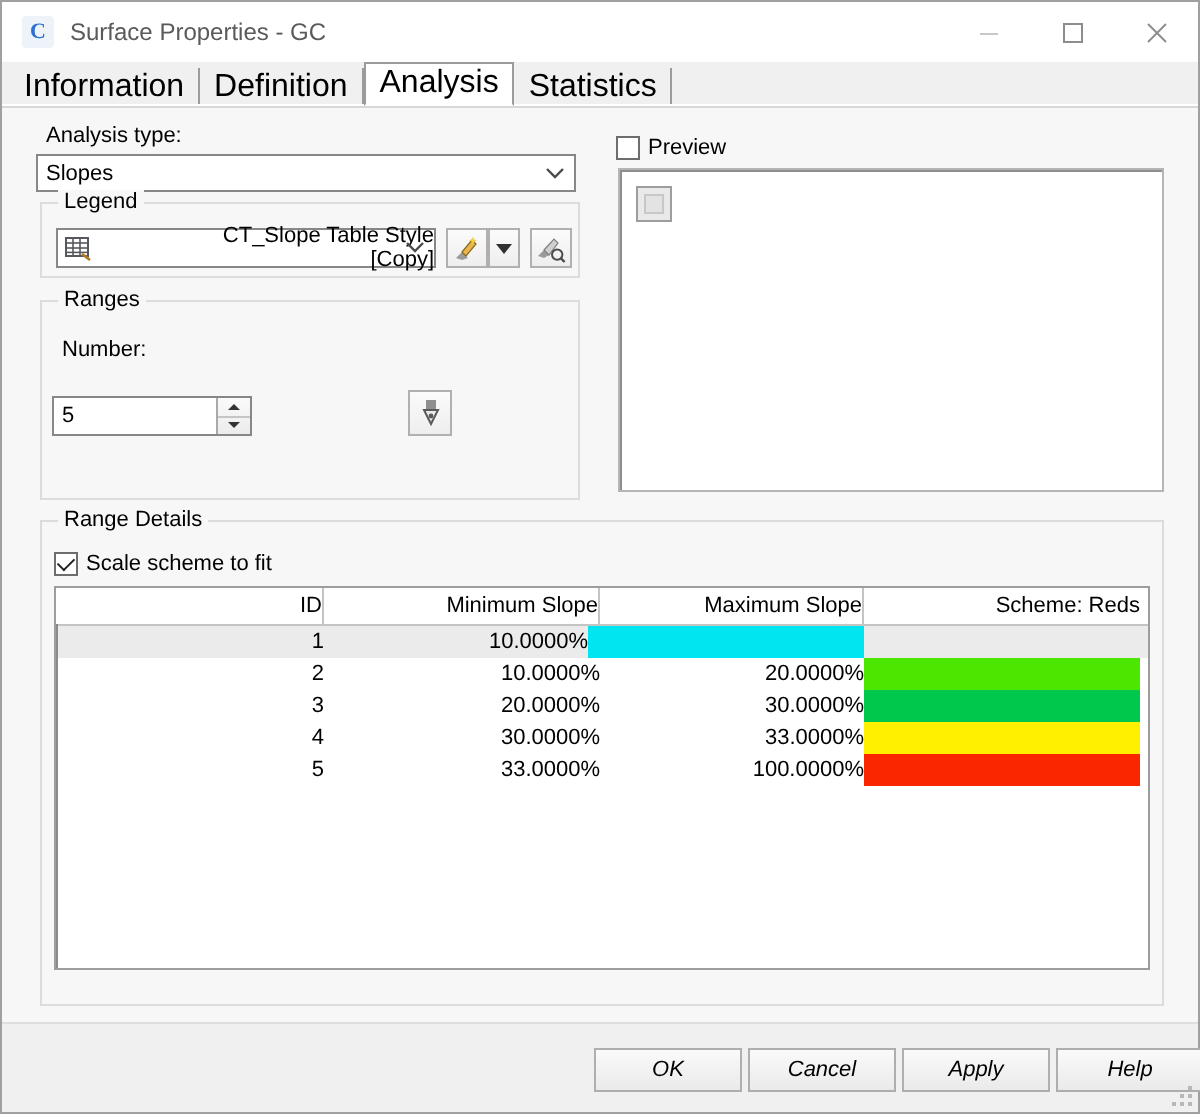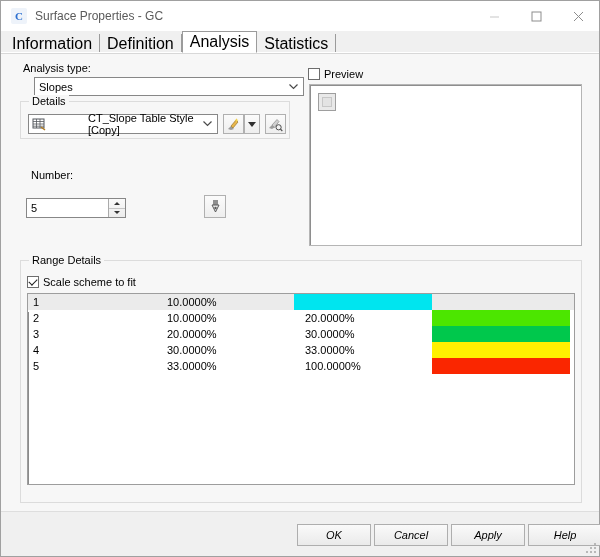--- a/index.html
+++ b/index.html
@@ -104,20 +104,21 @@
     z-index: 2;
     border-right: 1px solid #9b9b9b;
   }
   
   .content {
     flex: 1 1 auto;
     background: #5eead4;
     border-top: 1px solid #d8d8d8;
     position: relative;
     padding: 0;
+    text-align: right;
   }
   .panel-bg {
     position: absolute;
     left: 0; top: 0; right: 0; bottom: 44px;
     background: #f7f7f7;
   }
   
   .label {
     font-size: 11px;
     color: #000;
@@ -362,31 +363,31 @@
     <div class="tab">Information</div>
     <div class="tab">Definition</div>
     <div class="tab active">Analysis</div>
     <div class="tab">Statistics</div>
   </div>
 
   <div class="content">
     <div class="panel-bg"></div>
 
     <div class="label" style="position:absolute;left:22px;top:8px;">Analysis type:</div>
-    <div class="combo" style="position:absolute;left:33px;top:23px;width:270px;">
+    <div class="combo" style="position:absolute;left:17px;top:23px;width:270px;">
       <span>Slopes</span>
       <span class="chev">
         <svg width="9" height="6" viewBox="0 0 9 6">
             <polyline points="0.5,0.5 4.5,4.5 8.5,0.5" fill="none" stroke="#4a4a4a" stroke-width="1.2"></polyline>
           </svg>
       </span>
     </div>
 
     <div class="groupbox" style="left:19px;top:47px;width:270px;height:38px;">
-      <div class="group-title">Details</div>
+      <div class="group-title">Legend</div>
     </div>
     <div class="combo" style="position:absolute;left:27px;top:60px;width:190px;height:20px;padding-left:3px;gap:38px;">
       <span style="display:flex;align-items:center;margin-right:4px;">
         <svg width="14" height="14" viewBox="0 0 14 14">
           <rect x="1" y="2" width="11" height="9" fill="#ffffff" stroke="#55595e" stroke-width="1"></rect>
           <line x1="1" y1="4.5" x2="12" y2="4.5" stroke="#55595e" stroke-width="0.8"></line>
           <line x1="1" y1="7" x2="12" y2="7" stroke="#55595e" stroke-width="0.8"></line>
           <line x1="1" y1="9.2" x2="12" y2="9.2" stroke="#55595e" stroke-width="0.8"></line>
           <line x1="4.5" y1="2" x2="4.5" y2="11" stroke="#55595e" stroke-width="0.8"></line>
           <line x1="8" y1="2" x2="8" y2="11" stroke="#55595e" stroke-width="0.8"></line>
@@ -414,20 +415,23 @@
     </div>
     <div class="tool-btn" style="position:absolute;left:264px;top:60px;width:21px;height:20px;">
       <svg width="15" height="15" viewBox="0 0 15 15">
         <path d="M1 11 L4 8 L6.5 10.5 L4 12 Z" fill="#9b9b9b"></path>
         <path d="M4 8 L9 2.5 L11 4.5 L6.5 10.5 Z" fill="#cfcfcf" stroke="#7e7e7e" stroke-width="0.6"></path>
         <circle cx="10.6" cy="10.3" r="2.6" fill="none" stroke="#4a4a4a" stroke-width="1"></circle>
         <line x1="12.5" y1="12.2" x2="14.3" y2="14" stroke="#4a4a4a" stroke-width="1.2"></line>
       </svg>
     </div>
 
+    <div class="groupbox" style="left:19px;top:96px;width:270px;height:100px;">
+      <div class="group-title">Ranges</div>
+    </div>
     <div class="label" style="position:absolute;left:30px;top:115px;">Number:</div>
     <div class="spin-box" style="left:25px;top:144px;width:100px;height:20px;">
       <span>5</span>
       <span class="spin-btns">
         <span class="spin-up">
             <i class="tri-up"></i>
           </span>
         <span class="spin-dn">
             <i class="tri-dn"></i>
           </span>
@@ -453,20 +457,26 @@
 
     <div class="groupbox" style="left:19px;top:206px;width:562px;height:243px;">
       <div class="group-title">Range Details</div>
     </div>
     <div class="checkbox-row" style="position:absolute;left:26px;top:222px;">
       <span class="cb checked"></span>
       <span>Scale scheme to fit</span>
     </div>
 
     <div class="grid" style="left:26px;top:239px;width:548px;height:192px;">
+      <div class="grid-head">
+        <div class="col-id">ID</div>
+        <div class="col-min">Minimum Slope</div>
+        <div class="col-max">Maximum Slope</div>
+        <div class="col-scheme">Scheme: Reds</div>
+      </div>
       <div class="grid-left-rule"></div>
       <div id="grid-body">
           <div class="grid-row sel">
             <div class="cell col-id">1</div>
             <div class="cell col-max">10.0000%</div>
             <div class="cell col-scheme swatch" style="background: rgb(0, 229, 239);"></div>
           </div>
           <div class="grid-row">
             <div class="cell col-id">2</div>
             <div class="cell col-min">10.0000%</div>

